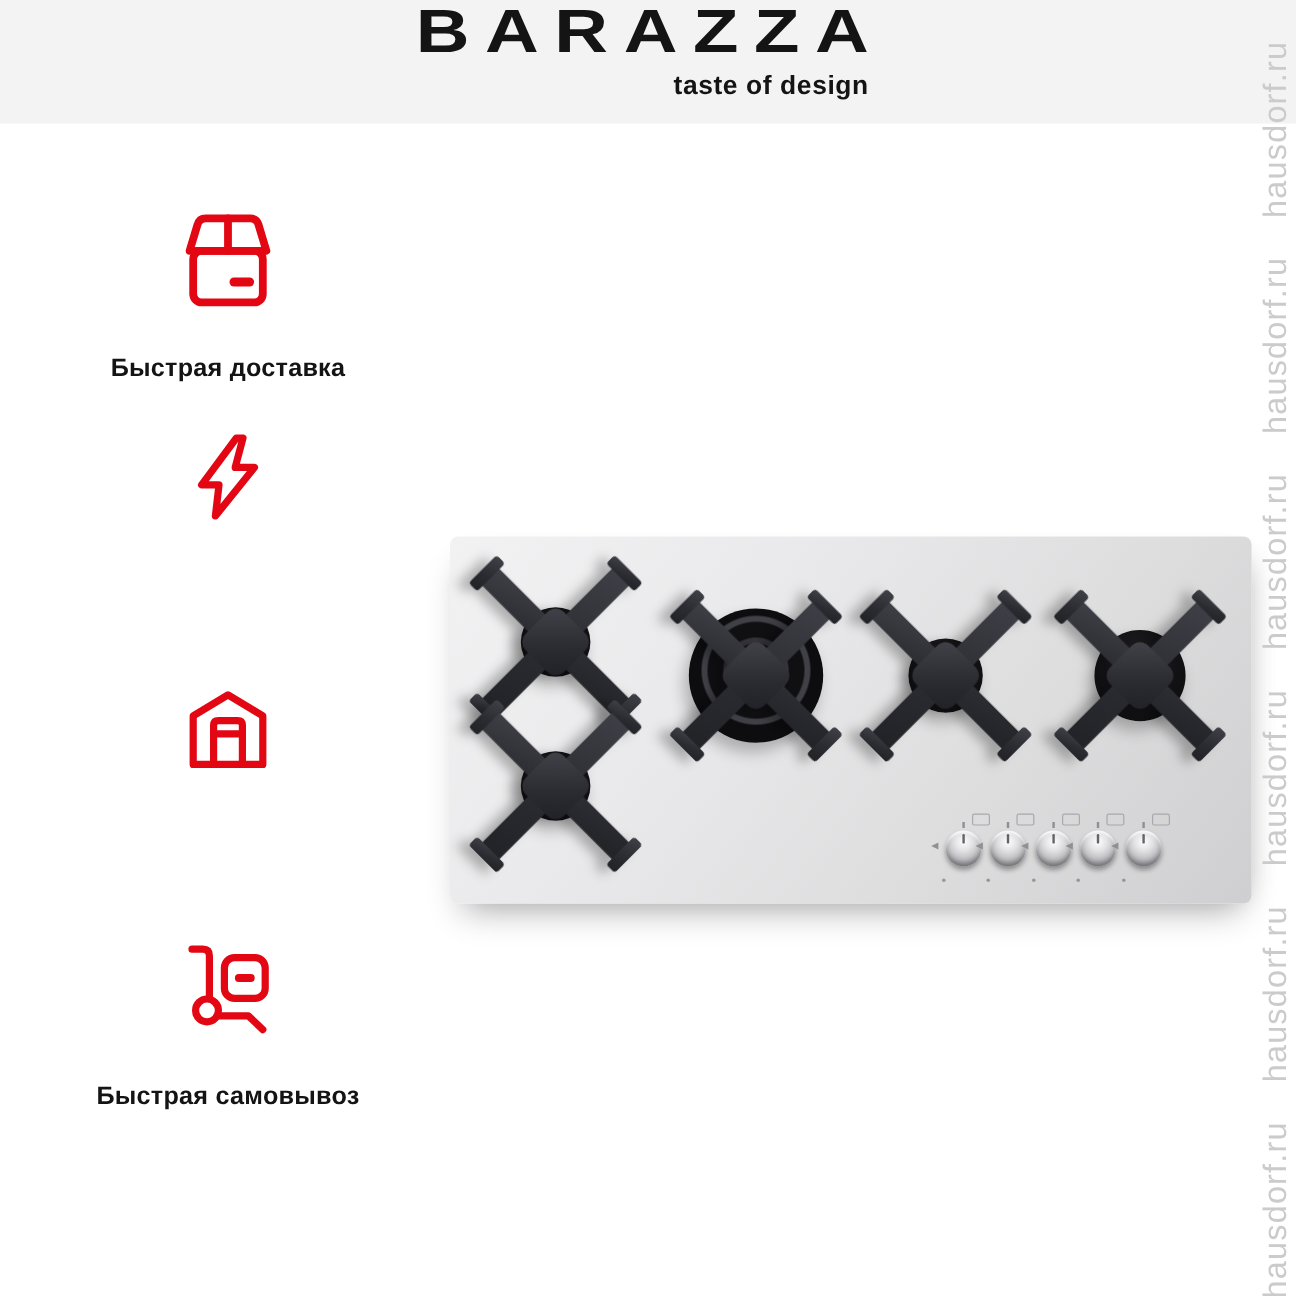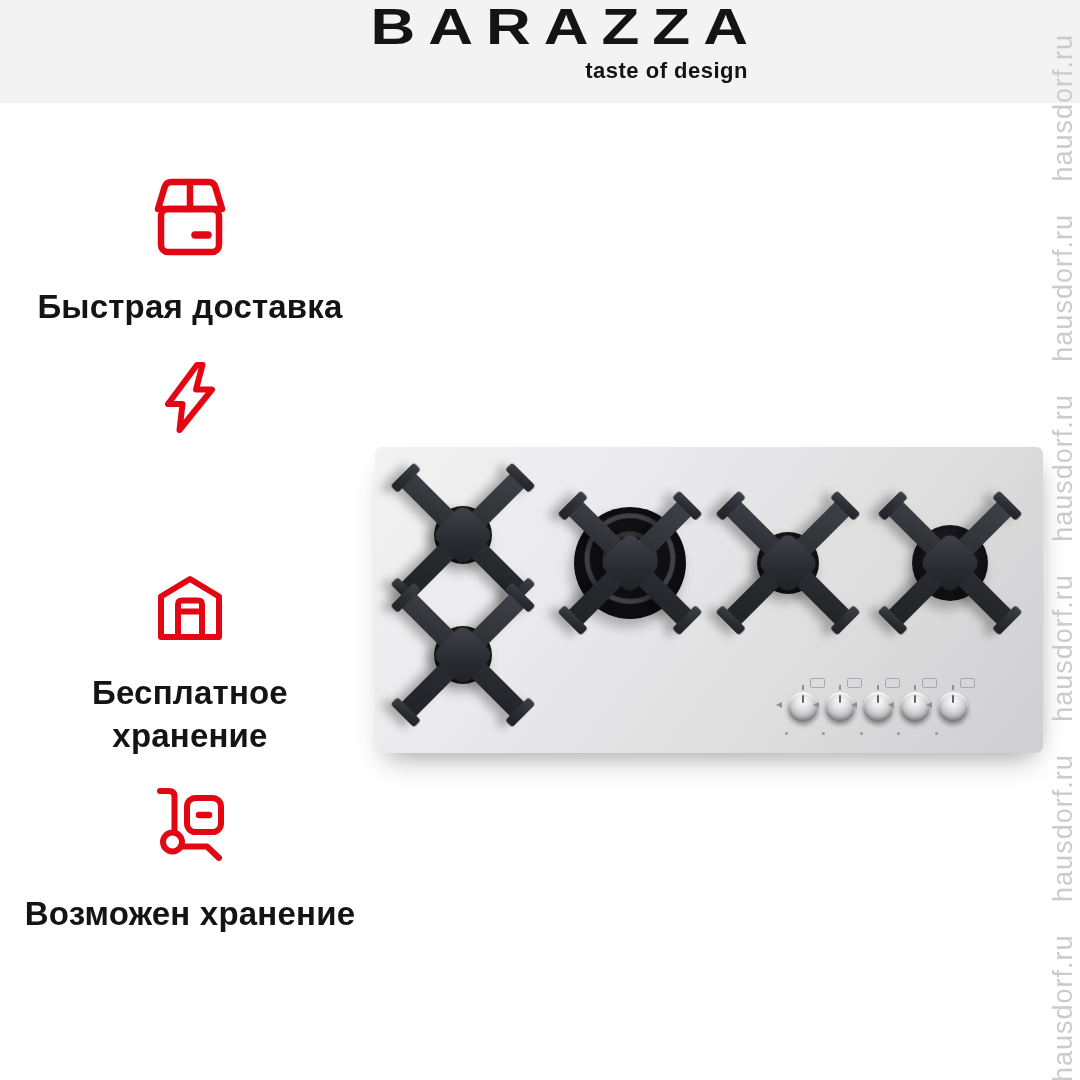--- a/index.html
+++ b/index.html
@@ -6,40 +6,40 @@
   body{
     width:1080px;height:1080px;position:relative;overflow:hidden;
     background:#ffffff;font-family:"Liberation Sans",sans-serif;
   }
   
   .header{
     position:absolute;left:0;top:0;width:1080px;height:103px;
     background:#f3f3f4;
   }
   .logo-block{
-    position:absolute;right:332px;top:2px;text-align:right;
+    position:absolute;right:356px;top:2px;text-align:right;
   }
   .brand{
     font-size:62px;font-weight:700;color:#141414;
     letter-spacing:13px;line-height:60px;white-space:nowrap;
     transform:scale(1.0,0.82);transform-origin:right top;
     margin-right:-13px; 
   }
   .tagline{
     font-size:22px;font-weight:700;color:#141414;letter-spacing:0.5px;
     margin-top:-4px;white-space:nowrap;
   }
   
   .feature{
     position:absolute;left:10px;width:360px;text-align:center;color:#141414;
   }
   .feature .icon{display:block;margin:0 auto;}
   .feature .label{
     margin:26px auto 0 auto;max-width:345px;
-    font-size:33px;font-weight:700;line-height:43px;letter-spacing:0.2px;
+    font-size:21px;font-weight:700;line-height:43px;letter-spacing:0.2px;
   }
   .f1{top:175px;} .f2{top:359px;} .f3{top:567px;} .f4{top:784px;}
   
   .hob{
     position:absolute;left:375px;top:447px;width:668px;height:306px;
     border-radius:7px;
     background:linear-gradient(128deg,#f2f2f3 0%,#e9e9eb 35%,#dededf 65%,#cfcfd1 100%);
     box-shadow:0 16px 26px -10px rgba(0,0,0,0.30), 12px 6px 22px -14px rgba(0,0,0,0.15);
   }
   .burner-disc{position:absolute;border-radius:50%;transform:translate(-50%,-50%);
@@ -115,32 +115,31 @@
     <path d="M45 6 L16 45 H30.5 L27.5 71 L60 30.5 H44 L50.5 6 Z"></path>
   </svg>
 </div>
 
 <div class="feature f3">
   <svg class="icon" width="76" height="78" viewBox="0 0 76 78" fill="none" stroke="#E30613" stroke-width="6" stroke-linejoin="round" stroke-linecap="round">
     <path d="M9 70 V29.5 L38 12 L67 29.5 V70 Z"></path>
     <path d="M26 70 V37.5 Q26 33.5 30 33.5 H46 Q50 33.5 50 37.5 V70"></path>
     <path d="M26 44.5 H50"></path>
   </svg>
-  <div class="label">Бесплатное хранение</div>
 </div>
 
 <div class="feature f4">
   <svg class="icon" width="80" height="82" viewBox="0 0 80 82" fill="none" stroke="#E30613" stroke-width="6" stroke-linejoin="round" stroke-linecap="round">
     <path d="M10 7 H19 Q24.5 7 24.5 12.5 V48"></path>
     <circle cx="22.5" cy="58" r="9.5"></circle>
     <path d="M32.5 62.5 H57 L69 74"></path>
     <rect x="37" y="14" width="34" height="34" rx="8.5"></rect>
     <path d="M49 31 H59" stroke-width="6.5"></path>
   </svg>
-  <div class="label">Возможен хранение</div>
+  <div class="label">Быстрая самовывоз</div>
 </div>
 
 <div class="hob">
 
   <div class="burner-disc" style="left:88px;top:88px;width:58px;height:58px;"></div>
   <div class="grate" style="left:88px;top:88px;">
     <div class="bar-h"></div>
       <div class="bar-v"></div>
     <div class="foot f-l"></div>
       <div class="foot f-r"></div>

